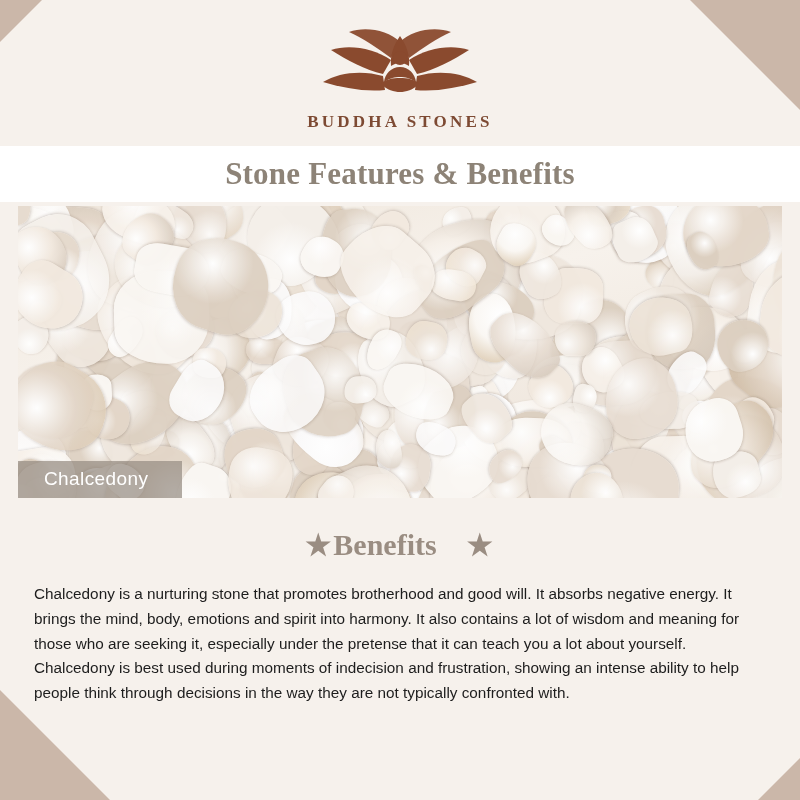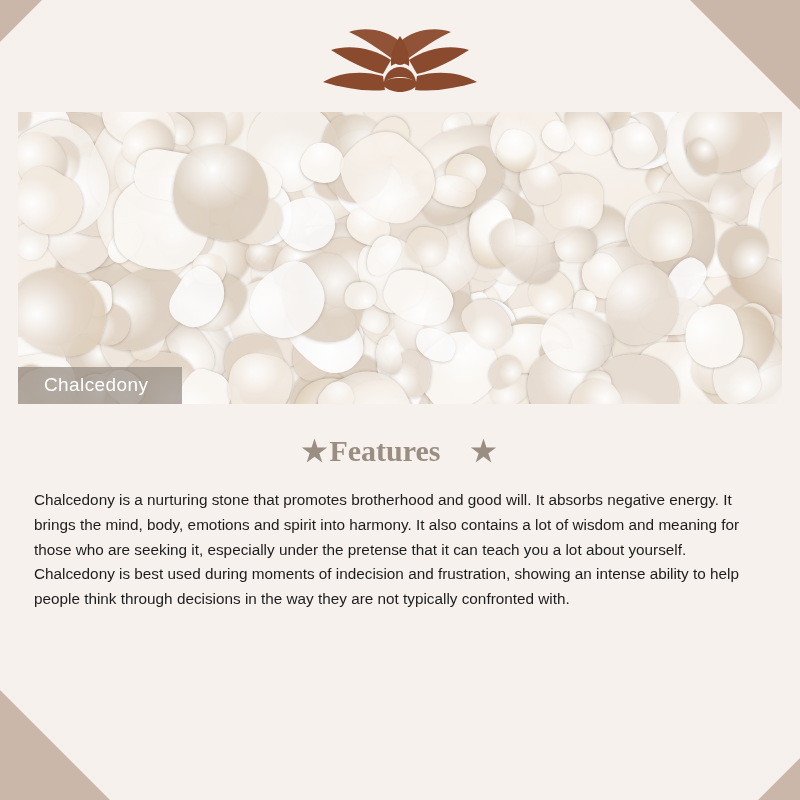--- a/index.html
+++ b/index.html
@@ -172,22 +172,26 @@
 
         <path d="M95 14 C88 24 85 34 86 44 C92 40 98 40 104 44 C105 34 102 24 95 14 Z"></path>
       </g>
 
       <g fill="#8a4a2e">
         <circle cx="95" cy="36" r="7"></circle>
         <path d="M95 45 C86 45 80 52 79 60 C85 56 90 55 95 55 C100 55 105 56 111 60 C110 52 104 45 95 45 Z"></path>
         <path d="M76 62 C80 57 88 56 95 56 C102 56 110 57 114 62 C108 68 101 70 95 70 C89 70 82 68 76 62 Z"></path>
       </g>
     </svg>
+    <div class="brand-name">BUDDHA STONES</div>
   </div>
 
+  <div class="title-band">
+    <h1>Stone Features &amp; Benefits</h1>
+  </div>
 
   <div class="hero">
     <div class="stone-field" id="stone-field" style="background: linear-gradient(165deg, rgb(239, 230, 219) 0%, rgb(247, 242, 236) 40%, rgb(233, 222, 210) 100%);">
         <div class="stone" style="width: 73.5455px; height: 76.1399px; left: 414.585px; top: 153.741px; background: radial-gradient(circle at 35% 30%, rgb(255, 255, 255) 0%, rgb(231, 220, 209) 45%, rgb(231, 220, 209) 100%); transform: rotate(220deg); border-radius: 49.8588% 69.7244% 61.6576% 66.2933% / 62.5564% 62.2758% 65.4926% 65.8123%; opacity: 0.85;"></div>
         <div class="stone" style="width: 70.3563px; height: 62.2185px; left: 434.804px; top: 130.531px; background: radial-gradient(circle at 35% 30%, rgb(255, 255, 255) 0%, rgb(251, 250, 250) 45%, rgb(251, 250, 250) 100%); transform: rotate(114deg); border-radius: 44.8634% 57.5955% 54.9531% 51.7642% / 54.7178% 61.7425% 45.2849% 62.4557%; opacity: 0.9;"></div>
         <div class="stone" style="width: 49.7897px; height: 42.8331px; left: 47.5053px; top: 227.542px; background: radial-gradient(circle at 35% 30%, rgb(255, 255, 255) 0%, rgb(220, 207, 192) 45%, rgb(220, 207, 192) 100%); transform: rotate(91deg); border-radius: 61.4201% 61.5679% 67.7793% 59.9701% / 47.2601% 60.7145% 46.7769% 40.4273%; opacity: 0.86;"></div>
         <div class="stone" style="width: 97.172px; height: 102.544px; left: 574.449px; top: 218.344px; background: radial-gradient(circle at 35% 30%, rgb(255, 255, 255) 0%, rgb(227, 214, 200) 45%, rgb(227, 214, 200) 100%); transform: rotate(70deg); border-radius: 60.0319% 61.3268% 51.7991% 43.8174% / 52.7695% 62.7074% 57.4364% 46.8418%; opacity: 0.98;"></div>
         <div class="stone" style="width: 91.4221px; height: 86.8031px; left: 725.089px; top: 221.544px; background: radial-gradient(circle at 35% 30%, rgb(255, 255, 255) 0%, rgb(239, 231, 222) 45%, rgb(239, 231, 222) 100%); transform: rotate(201deg); border-radius: 61.4126% 61.1828% 38.4241% 63.6824% / 65.3073% 51.1745% 53.6496% 42.4442%; opacity: 0.87;"></div>
         <div class="stone" style="width: 41.4241px; height: 40.0203px; left: 728.653px; top: 67.7035px; background: radial-gradient(circle at 35% 30%, rgb(255, 255, 255) 0%, rgb(220, 207, 192) 45%, rgb(207, 194, 180) 100%); transform: rotate(218deg); border-radius: 40.816% 48.0897% 50.2038% 60.3553% / 58.2993% 51.6901% 45.681% 51.6449%; opacity: 0.89;"></div>
         <div class="stone" style="width: 94.7389px; height: 87.7803px; left: 232.199px; top: 221.114px; background: radial-gradient(circle at 35% 30%, rgb(255, 255, 255) 0%, rgb(236, 226, 214) 45%, rgb(239, 226, 207) 100%); transform: rotate(294deg); border-radius: 64.8437% 50.9982% 61.7269% 61.637% / 40.0768% 43.9271% 62.5823% 41.2186%; opacity: 0.95;"></div>
@@ -514,21 +518,21 @@
         <div class="stone" style="width: 40.9504px; height: 37.6576px; left: 388.357px; top: 116.31px; background: radial-gradient(circle at 35% 30%, rgb(255, 255, 255) 0%, rgb(236, 226, 214) 45%, rgb(239, 226, 207) 100%); transform: rotate(191deg); border-radius: 50.4978% 50.8237% 43.5334% 44.17% / 49.3431% 49.3511% 64.5434% 51.1003%; opacity: 0.84;"></div>
         <div class="stone" style="width: 50.5847px; height: 51.0433px; left: 699.924px; top: 114.241px; background: radial-gradient(circle at 35% 30%, rgb(255, 255, 255) 0%, rgb(220, 207, 192) 45%, rgb(220, 207, 192) 100%); transform: rotate(168deg); border-radius: 62.7023% 43.5252% 58.1652% 56.203% / 61.6685% 59.1088% 51.4308% 50.8193%; opacity: 0.96;"></div>
         <div class="stone" style="width: 61.4193px; height: 47.8618px; left: 149.557px; top: 161.803px; background: radial-gradient(circle at 35% 30%, rgb(255, 255, 255) 0%, rgb(251, 250, 250) 45%, rgb(251, 250, 250) 100%); transform: rotate(301deg); border-radius: 38.7412% 51.0473% 61.42% 60.8925% / 43.9126% 36.5695% 67.7025% 60.2804%; opacity: 0.89;"></div>
       </div>
     <div class="hero-caption">Chalcedony</div>
   </div>
 
   <div class="keywords">
     <div class="kw">
       <span class="star">★</span>
-      <span>Features</span>
+      <span>Benefits</span>
     </div>
     <div class="kw">
       <span class="star">★</span>
     </div>
   </div>
 
   <p class="body-text">Chalcedony is a nurturing stone that promotes brotherhood and good will. It absorbs negative energy. It brings the mind, body, emotions and spirit into harmony.  It also contains a lot of wisdom and meaning for those who are seeking it, especially under the pretense that it can teach you a lot about yourself. Chalcedony is best used during moments of indecision and frustration, showing an intense ability to help people think through decisions in the way they are not typically confronted with.</p>
 
 </div>
 

